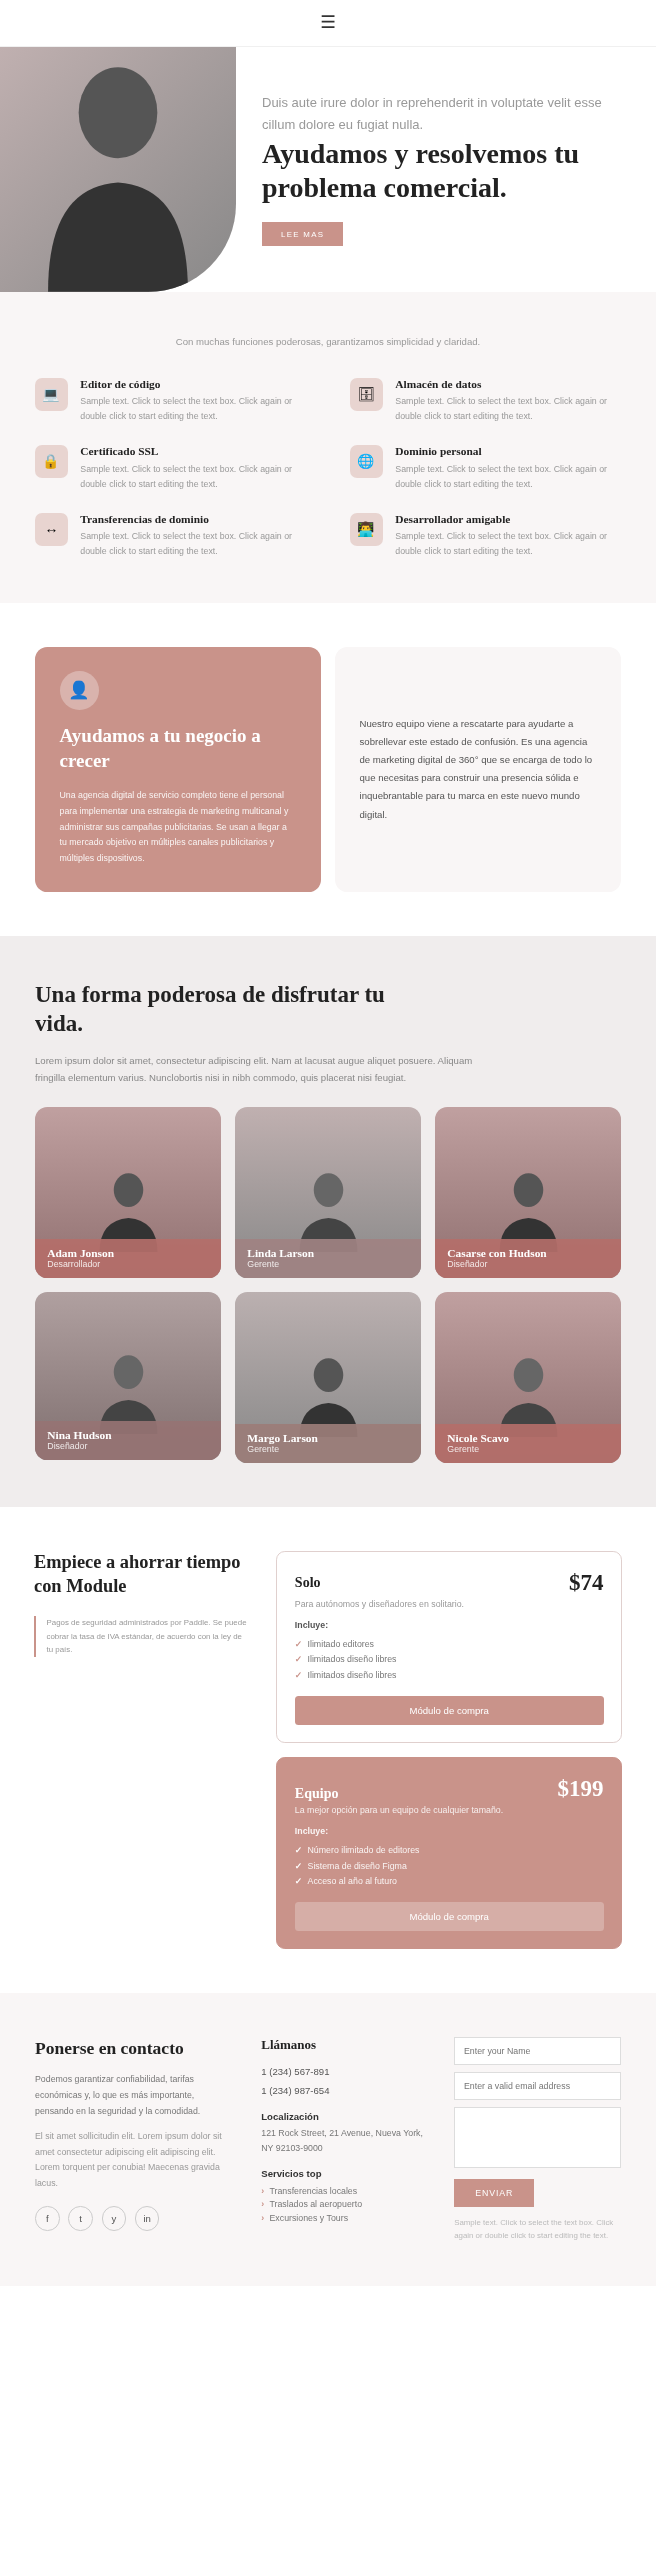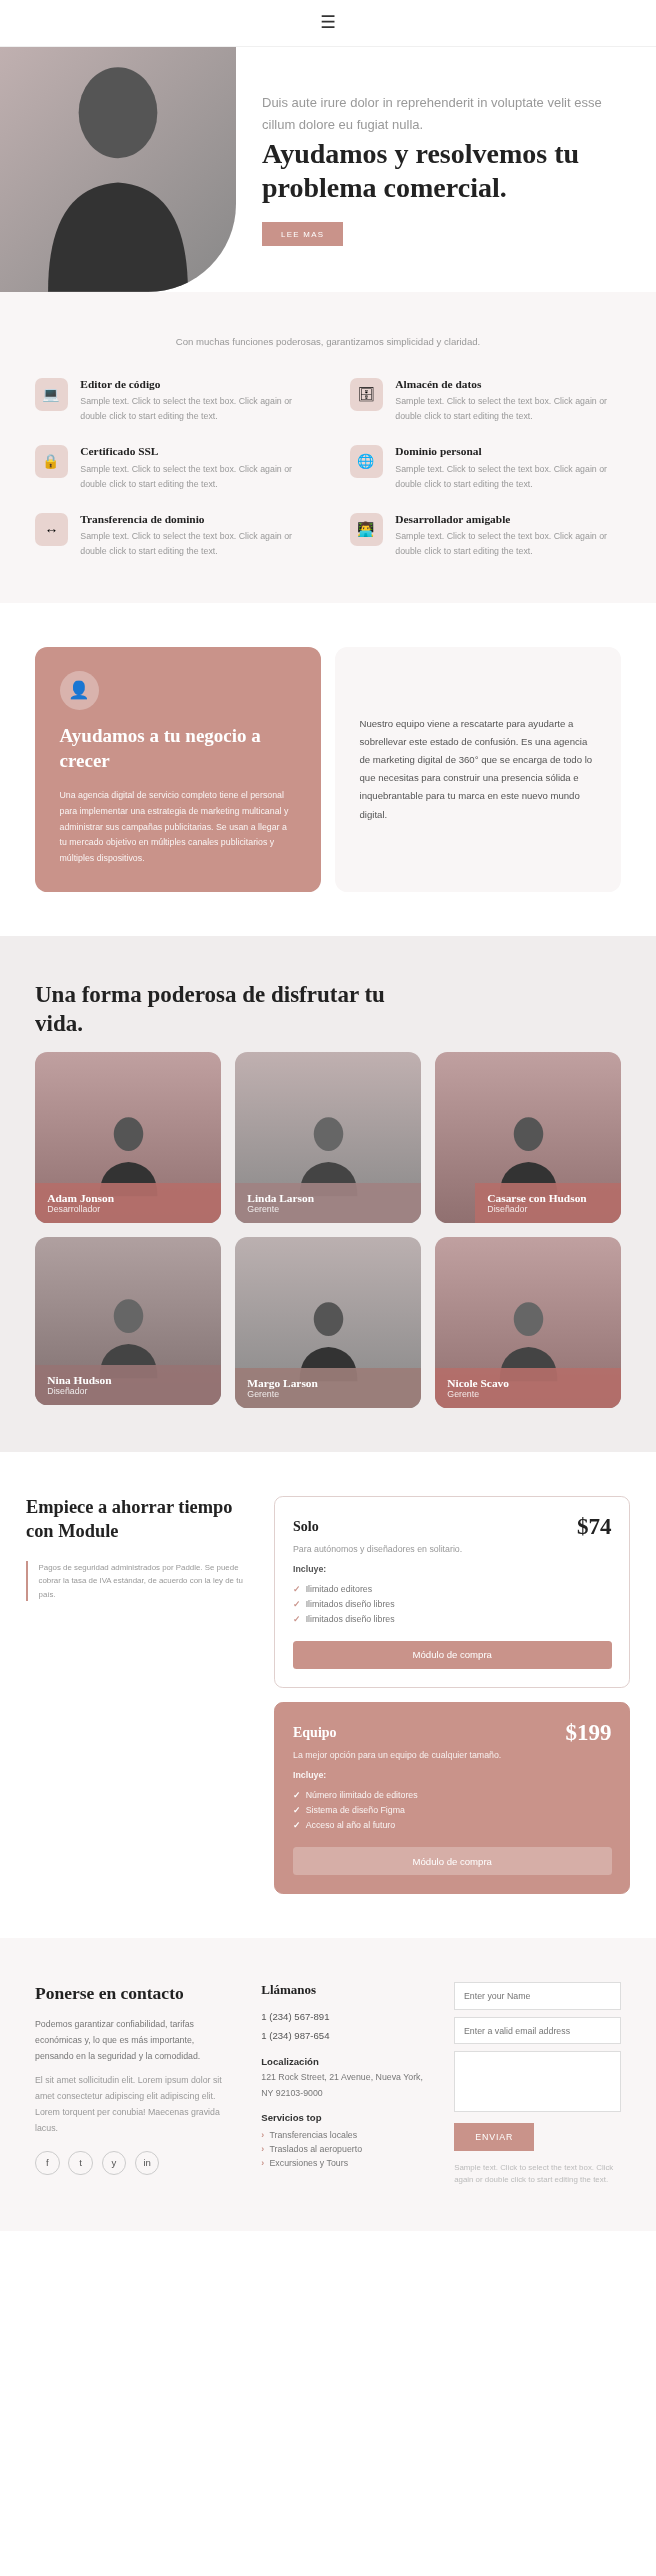--- a/index.html
+++ b/index.html
@@ -58,21 +58,21 @@
       <div style="width:33px;height:33px;min-width:33px;background:#e8d4d0;border-radius:7px;display:flex;align-items:center;justify-content:center;font-size:14px;">🌐</div>
       <div>
         <div style="font-size:11.4px;font-weight:700;color:#222;margin-bottom:4.4px;font-family:Georgia,serif;">Dominio personal</div>
         <div style="font-size:8.8px;color:#999;line-height:1.7;font-family:Arial,sans-serif;">Sample text. Click to select the text box. Click again or double click to start editing the text.</div>
       </div>
     </div>
 
     <div style="display:flex;align-items:flex-start;gap:12.3px;">
       <div style="width:33px;height:33px;min-width:33px;background:#e8d4d0;border-radius:7px;display:flex;align-items:center;justify-content:center;font-size:14px;">↔</div>
       <div>
-        <div style="font-size:11.4px;font-weight:700;color:#222;margin-bottom:4.4px;font-family:Georgia,serif;">Transferencia de dominio</div>
+        <div style="font-size:11.4px;font-weight:700;color:#222;margin-bottom:4.4px;font-family:Georgia,serif;">Transferencias de dominio</div>
         <div style="font-size:8.8px;color:#999;line-height:1.7;font-family:Arial,sans-serif;">Sample text. Click to select the text box. Click again or double click to start editing the text.</div>
       </div>
     </div>
 
     <div style="display:flex;align-items:flex-start;gap:12.3px;">
       <div style="width:33px;height:33px;min-width:33px;background:#e8d4d0;border-radius:7px;display:flex;align-items:center;justify-content:center;font-size:14px;">👨‍💻</div>
       <div>
         <div style="font-size:11.4px;font-weight:700;color:#222;margin-bottom:4.4px;font-family:Georgia,serif;">Desarrollador amigable</div>
         <div style="font-size:8.8px;color:#999;line-height:1.7;font-family:Arial,sans-serif;">Sample text. Click to select the text box. Click again or double click to start editing the text.</div>
       </div>
@@ -87,20 +87,21 @@
     <h3 style="font-size:19px;font-weight:700;line-height:1.3;margin-bottom:14px;font-family:Georgia,serif;">Ayudamos a tu negocio a crecer</h3>
     <p style="font-size:8.8px;line-height:1.8;opacity:0.9;font-family:Arial,sans-serif;">Una agencia digital de servicio completo tiene el personal para implementar una estrategia de marketing multicanal y administrar sus campañas publicitarias. Se usan a llegar a tu mercado objetivo en múltiples canales publicitarios y múltiples dispositivos.</p>
   </div>
   <div style="flex:1;background:#f9f6f6;border-radius:12.3px;padding:24.5px;display:flex;align-items:center;">
     <p style="font-size:9.6px;color:#555;line-height:1.9;font-family:Arial,sans-serif;">Nuestro equipo viene a rescatarte para ayudarte a sobrellevar este estado de confusión. Es una agencia de marketing digital de 360° que se encarga de todo lo que necesitas para construir una presencia sólida e inquebrantable para tu marca en este nuevo mundo digital.</p>
   </div>
 </section>
 
 <section style="background:#f0eded;padding:44px 35px;">
   <h2 style="font-size:23px;font-weight:700;color:#222;max-width:368px;margin-bottom:12.3px;font-family:Georgia,serif;line-height:1.3;">Una forma poderosa de disfrutar tu vida.</h2>
+  <p style="font-size:9.6px;color:#888;line-height:1.8;max-width:438px;margin-bottom:21px;font-family:Arial,sans-serif;">Lorem ipsum dolor sit amet, consectetur adipiscing elit. Nam at lacusat augue aliquet posuere. Aliquam fringilla elementum varius. Nunclobortis nisi in nibh commodo, quis placerat nisi feugiat.</p>
 
   <div style="display:grid;grid-template-columns:1fr 1fr 1fr;gap:14px;">
 
     <div style="background:#c9938a;border-radius:12.3px;overflow:hidden;height:171px;position:relative;">
       <div style="width:100%;height:100%;background:linear-gradient(180deg,#c0a0a0 0%,#907070 100%);display:flex;align-items:flex-end;justify-content:center;">
         <svg viewBox="0 0 150 160" width="79" style="margin-bottom:26px;">
             <ellipse cx="75" cy="42" rx="28" ry="32" fill="#555"></ellipse>
             <path d="M20 160 Q20 100 75 95 Q130 100 130 160Z" fill="#333"></path>
           </svg>
       </div>
@@ -123,21 +124,21 @@
       </div>
     </div>
 
     <div style="background:#c9938a;border-radius:12.3px;overflow:hidden;height:171px;position:relative;">
       <div style="width:100%;height:100%;background:linear-gradient(180deg,#c0a0a0 0%,#907070 100%);display:flex;align-items:flex-end;justify-content:center;">
         <svg viewBox="0 0 150 160" width="79" style="margin-bottom:26px;">
             <ellipse cx="75" cy="42" rx="28" ry="32" fill="#555"></ellipse>
             <path d="M20 160 Q20 100 75 95 Q130 100 130 160Z" fill="#333"></path>
           </svg>
       </div>
-      <div style="position:absolute;bottom:0;left:0;right:0;background:rgba(180,110,105,0.92);padding:8.8px 12.3px;margin-left:40px;">
+      <div style="position:absolute;bottom:0;left:0;right:0;background:rgba(180,110,105,0.92);padding:8.8px 12.3px;">
         <div style="font-size:11.4px;font-weight:700;color:#fff;font-family:Georgia,serif;">Casarse con Hudson</div>
         <div style="font-size:8.8px;color:rgba(255,255,255,0.85);font-family:Arial,sans-serif;">Diseñador</div>
       </div>
     </div>
 
     <div style="background:#a89090;border-radius:12.3px;overflow:hidden;height:168px;position:relative;">
       <div style="width:100%;height:100%;background:linear-gradient(180deg,#b0a0a0 0%,#807070 100%);display:flex;align-items:flex-end;justify-content:center;">
         <svg viewBox="0 0 150 160" width="79" style="margin-bottom:26px;">
             <ellipse cx="75" cy="42" rx="28" ry="32" fill="#666"></ellipse>
             <path d="M20 160 Q20 100 75 95 Q130 100 130 160Z" fill="#444"></path>
@@ -171,21 +172,21 @@
       </div>
       <div style="position:absolute;bottom:0;left:0;right:0;background:rgba(180,110,105,0.92);padding:8.8px 12.3px;">
         <div style="font-size:11.4px;font-weight:700;color:#fff;font-family:Georgia,serif;">Nicole Scavo</div>
         <div style="font-size:8.8px;color:rgba(255,255,255,0.85);font-family:Arial,sans-serif;">Gerente</div>
       </div>
     </div>
 
   </div>
 </section>
 
-<section style="display:flex;gap:17.5px;padding:44px 26px;background:#fff;align-items:flex-start;">
+<section style="display:flex;gap:17.5px;padding:44px 34px;background:#fff;align-items:flex-start;">
   <div style="flex:1;padding-right:8.8px;">
     <h2 style="font-size:18.4px;font-weight:700;color:#222;margin-bottom:17.5px;font-family:Georgia,serif;line-height:1.3;">Empiece a ahorrar tiempo con Module</h2>
     <div style="border-left:2.6px solid #c9938a;padding-left:10.5px;">
       <p style="font-size:7.9px;color:#999;line-height:1.7;font-family:Arial,sans-serif;">Pagos de seguridad administrados por Paddle. Se puede cobrar la tasa de IVA estándar, de acuerdo con la ley de tu país.</p>
     </div>
   </div>
   <div style="display:flex;flex-direction:column;gap:14px;flex:1.6;">
 
     <div style="border:1.3px solid #e0d0ce;border-radius:8.8px;padding:17.5px;">
       <div style="display:flex;justify-content:space-between;align-items:center;margin-bottom:3.5px;">
@@ -205,21 +206,21 @@
           </li>
         <li style="font-size:8.8px;color:#777;padding:2.6px 0;display:flex;align-items:center;gap:5.3px;font-family:Arial,sans-serif;">
             <span style="color:#c9938a;font-weight:700;">✓</span>
             <span>Ilimitados diseño libres</span>
           </li>
       </ul>
       <button style="width:100%;padding:8.8px;background:#c9938a;color:#fff;border:none;border-radius:3.5px;font-size:9.6px;cursor:pointer;font-family:Arial,sans-serif;">Módulo de compra</button>
     </div>
 
     <div style="border:1.3px solid #c9938a;border-radius:8.8px;padding:17.5px;background:#c9938a;">
-      <div style="display:flex;justify-content:space-between;align-items:center;margin-bottom:3.5px;">
+      <div style="display:flex;justify-content:space-between;align-items:flex-end;margin-bottom:3.5px;">
         <span style="font-size:14px;font-weight:700;color:#fff;font-family:Georgia,serif;">Equipo</span>
         <span style="font-size:23px;font-weight:700;color:#fff;font-family:Georgia,serif;">$199</span>
       </div>
       <p style="font-size:8.8px;color:rgba(255,255,255,0.85);margin-bottom:10.5px;font-family:Arial,sans-serif;">La mejor opción para un equipo de cualquier tamaño.</p>
       <p style="font-size:8.8px;font-weight:700;color:rgba(255,255,255,0.9);margin-bottom:7px;font-family:Arial,sans-serif;">Incluye:</p>
       <ul style="list-style:none;margin-bottom:14px;">
         <li style="font-size:8.8px;color:rgba(255,255,255,0.9);padding:2.6px 0;display:flex;align-items:center;gap:5.3px;font-family:Arial,sans-serif;">
             <span style="color:#fff;font-weight:700;">✓</span>
             <span>Número ilimitado de editores</span>
           </li>

